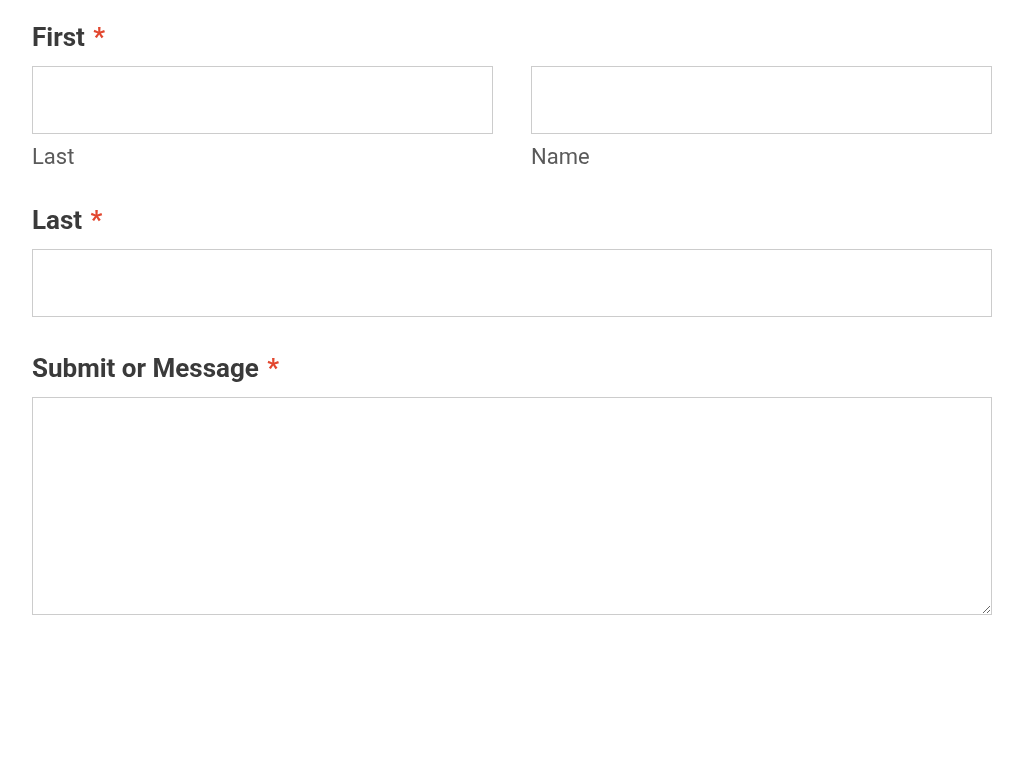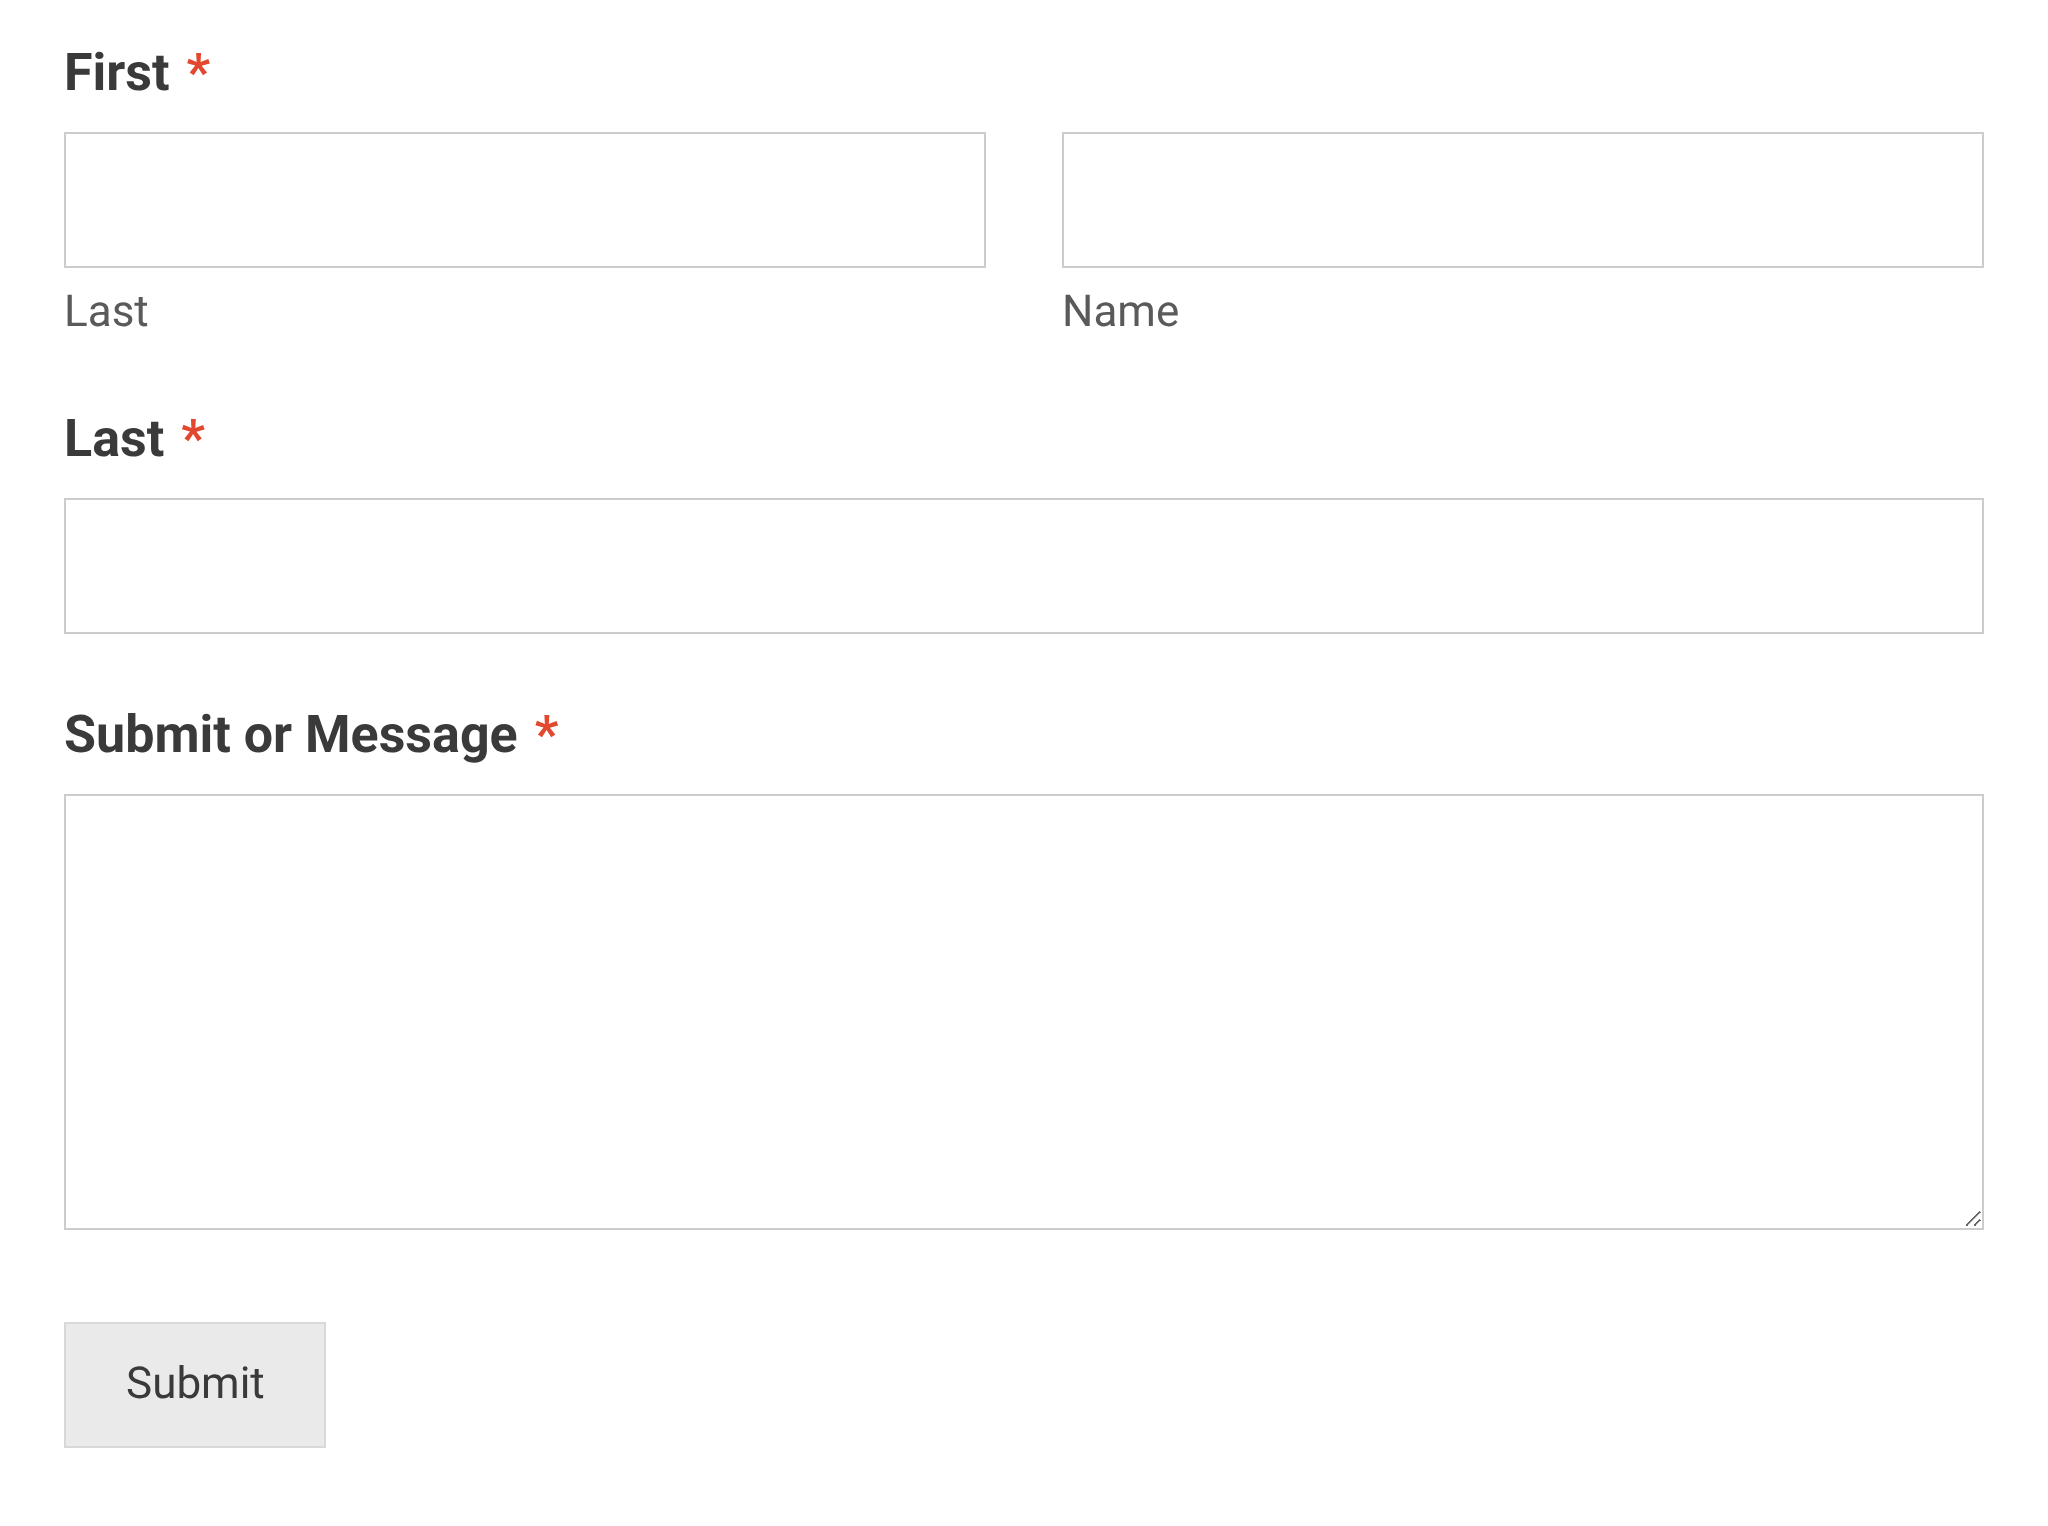--- a/index.html
+++ b/index.html
@@ -124,15 +124,14 @@
   
   <div class="form-group">
     <label class="form-label">
       <span>Submit or Message</span>
       <span class="required-asterisk">*</span>
     </label>
     <textarea class="textarea-input" value="" style=""></textarea>
   </div>
 
   
-  <button class="submit-button">Submit</button>
 
 </div>
 
 </body></html>

